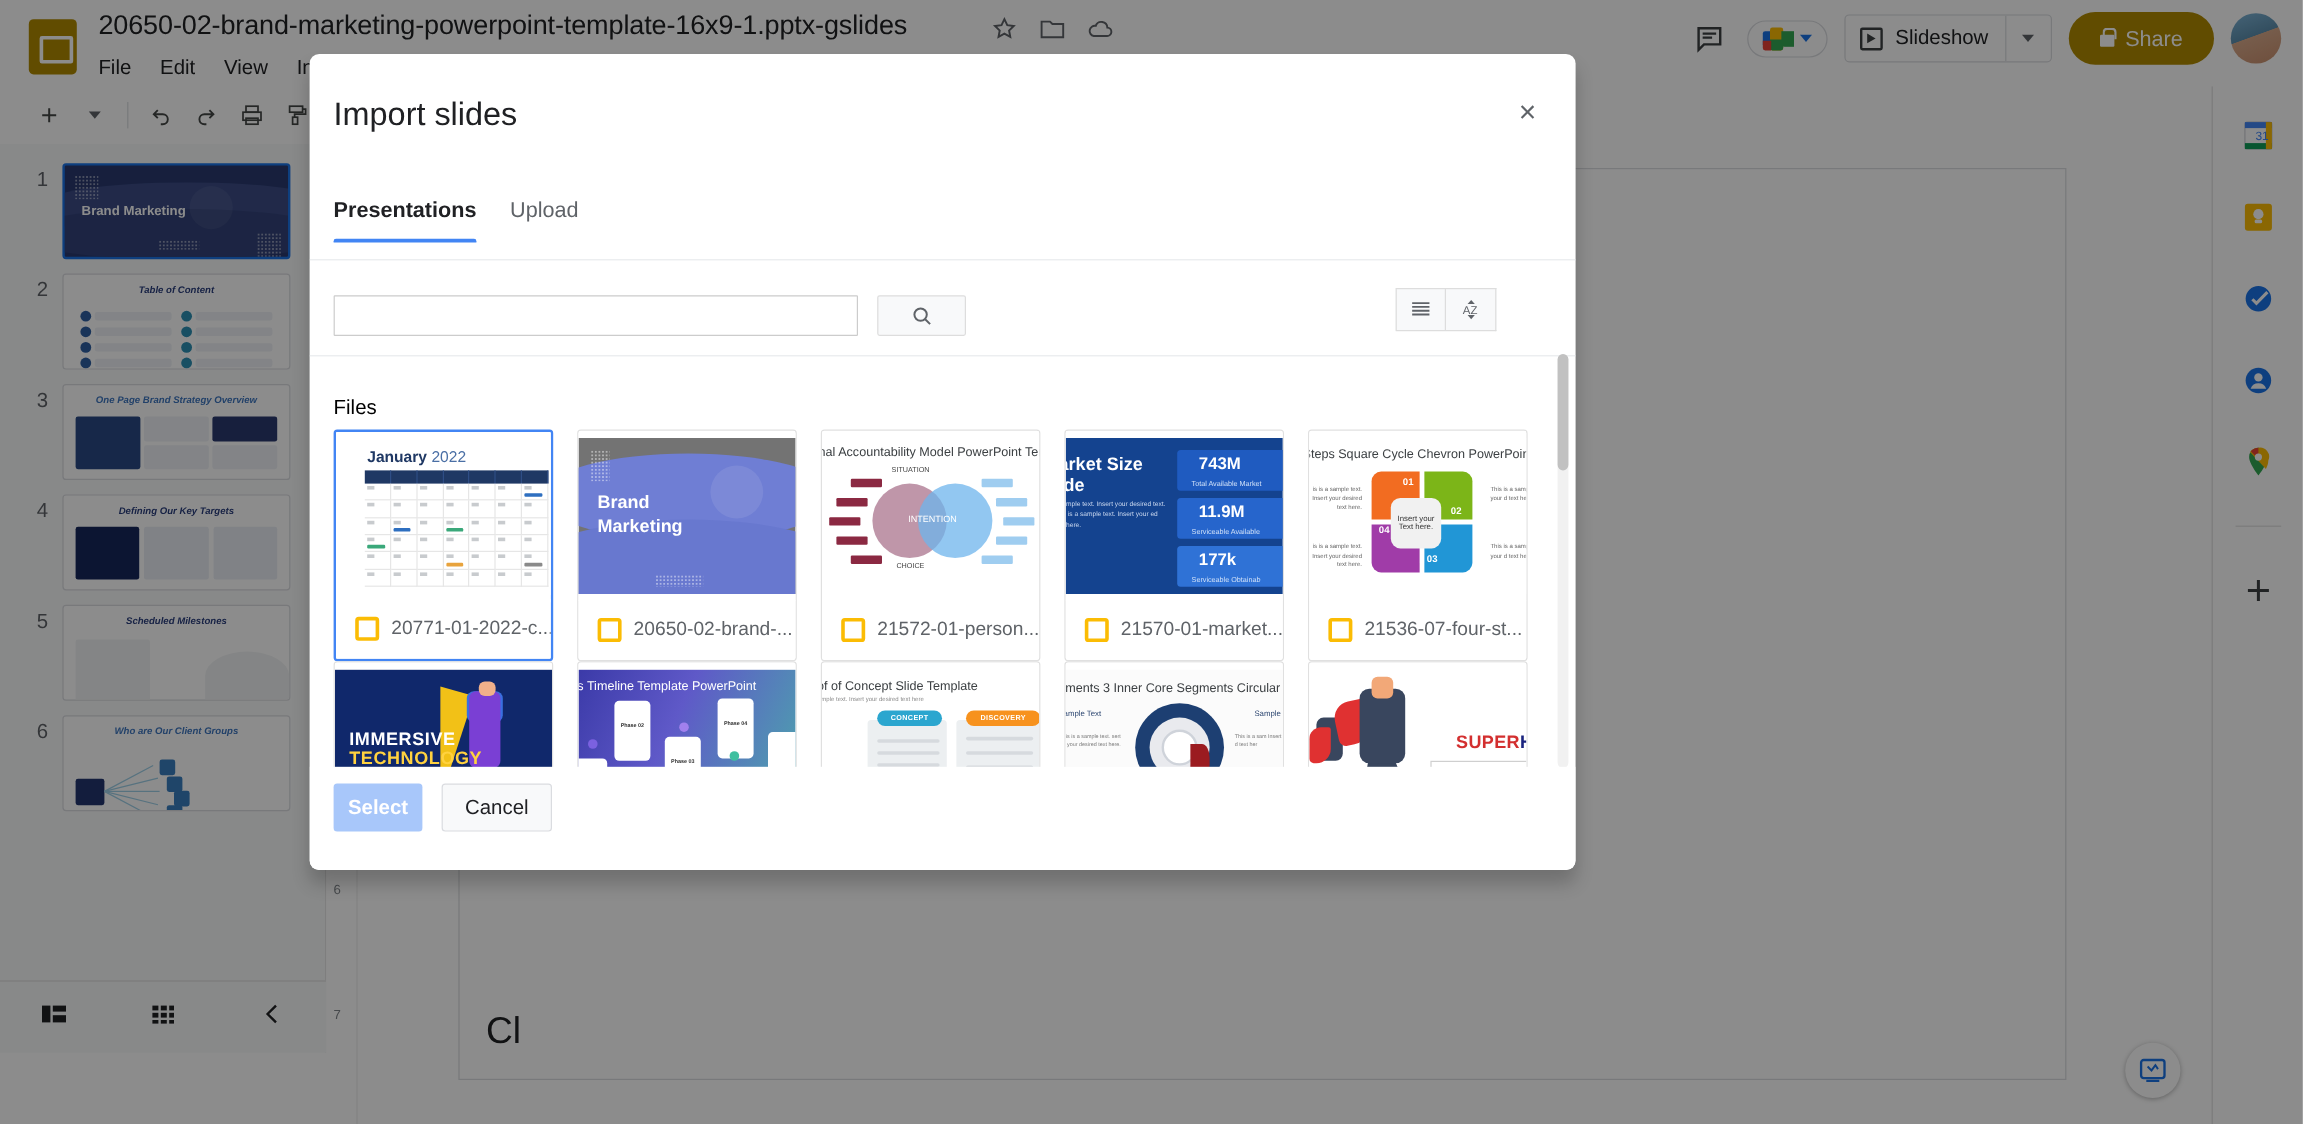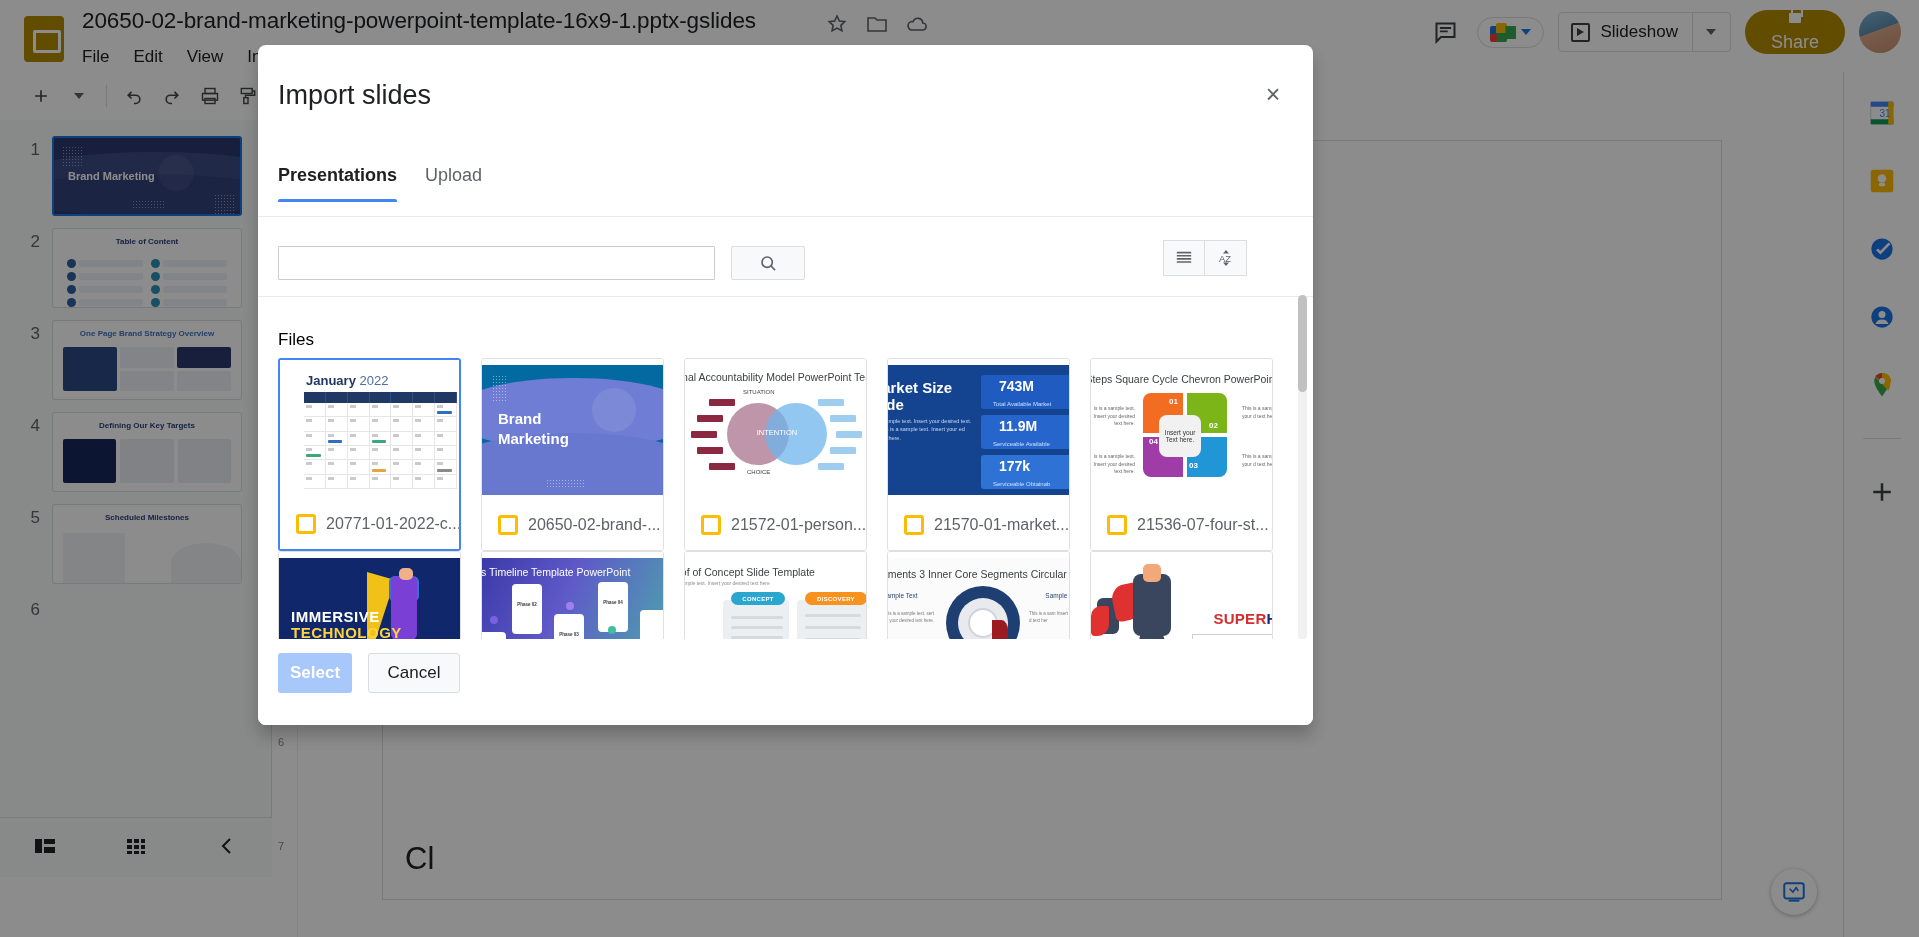--- a/index.html
+++ b/index.html
@@ -49,21 +49,21 @@
   .caret.dark { border-top-color:#5f6368; }
   .slideshow-btn {
     display:flex; align-items:center; border:1px solid #dadce0; border-radius:4px; height:40px; overflow:hidden; cursor:pointer;
   }
   .slideshow-main { display:flex; align-items:center; gap:10px; padding:0 14px 0 12px; height:100%; font-size:17px; color:#202124; }
   .ss-play { width:19px;height:19px;border:2px solid #3c4043;border-radius:2px;position:relative; }
   .ss-play::after{content:"";position:absolute;left:4px;top:3px;border-left:7px solid #3c4043;border-top:4.5px solid transparent;border-bottom:4.5px solid transparent;}
   .slideshow-caret { width:38px; height:100%; display:flex;align-items:center;justify-content:center; border-left:1px solid #dadce0; }
   .share-btn {
     display:flex;align-items:center;gap:9px; background:#b18b00; color:#fff;
-    border-radius:22px; height:44px; padding:0 26px; font-size:18px; cursor:pointer;flex-direction:column;
+    border-radius:22px; height:44px; padding:0 26px; font-size:18px; cursor:pointer;
   }
   .lock { width:12px;height:10px;background:#fff;border-radius:1px;position:relative;margin-top:3px; }
   .lock::before{content:"";position:absolute;left:2px;top:-6px;width:8px;height:8px;border:2px solid #fff;border-bottom:none;border-radius:4px 4px 0 0;}
   .avatar {
     width:42px;height:42px;border-radius:50%;cursor:pointer;
     background:linear-gradient(160deg,#7fb6d9 0%,#5d8fae 45%,#d8a98a 46%,#c98f6e 100%);
   }
   .avatar::after{content:"";position:absolute;}
 
   
@@ -74,21 +74,21 @@
 
   
   .filmstrip { position:absolute; left:0; top:120px; width:272px; bottom:60px; background:#f8f9fa; border-right:1px solid #e0e0e0; padding-top:10px; }
   .slide-row { display:flex; align-items:flex-start; padding:6px 12px 6px 0; }
   .slide-num { width:52px; text-align:right; padding-right:12px; font-size:17px; color:#5f6368; padding-top:4px; }
   .slide-thumb {
     width:190px; height:80px; background:#fff; border:1px solid #dadce0; border-radius:3px;
     position:relative; overflow:hidden; cursor:pointer; font-size:6px;
   }
   .slide-thumb.sel { border:2px solid #1a73e8; }
-  .th-title { position:absolute; left:0; right:0; top:8px; text-align:center; color:#22346e; font-size:8px; font-weight:bold; }
+  .th-title { position:absolute; left:0; right:0; top:8px; text-align:center; color:#22346e; font-size:8px; font-weight:bold;font-style:italic; }
   .th-t1 { color:#2b3f7e; }
   .th-t2 { color:#3f77c0; }
 
   .bm-thumb { background:#2b3a70; }
   .bm-thumb .wave1{position:absolute;left:-10%;top:18%;width:130%;height:60%;background:#3c4c86;border-radius:50%/40%;}
   .bm-thumb .wave2{position:absolute;left:-20%;top:48%;width:140%;height:55%;background:#34437a;border-radius:50%/45%;}
   .bm-thumb .circ{position:absolute;left:56%;top:22%;width:36px;height:36px;border-radius:50%;background:rgba(255,255,255,.06);}
   .bm-thumb .txt{position:absolute;left:14px;top:32px;color:#fff;font-size:11px;font-weight:bold;line-height:1.25;}
   .dots { position:absolute; width:20px;height:20px;
      background-image:radial-gradient(rgba(255,255,255,.45) 0.6px, transparent 0.7px);
@@ -211,21 +211,21 @@
   .t-cal { background:#fff;margin-left:18px; }
   .t-cal .hd { position:absolute; left:8px; top:7px; font-size:13px; font-weight:bold; color:#1f3864; }
   .t-cal .hd em { color:#4a6fa5; font-style:normal; font-weight:normal; }
   .t-cal .hdr { position:absolute; left:6px; right:6px; top:26px; height:11px; background:#1f3864; display:flex; }
   .t-cal .hdr i { flex:1; border-right:1px solid #2e4d85; }
   .t-cal .body { position:absolute; left:6px; right:6px; top:37px; bottom:7px; display:grid; grid-template-columns:repeat(7,1fr); grid-template-rows:repeat(6,1fr); }
   .t-cal .body i { border-right:1px solid #e6e6e6; border-bottom:1px solid #e6e6e6; position:relative; }
   .t-cal .body i::before { content:""; position:absolute; left:2px; top:2px; width:6px; height:3px; background:#9aa0a6; opacity:.55; }
   .t-cal .ev { position:absolute; left:2px; bottom:2px; width:70%; height:3px; border-radius:1px; }
 
-  .t-brand { background:#0369a1; }
+  .t-brand { background:#737373; }
   .t-brand .b1{position:absolute;left:-15%;top:10%;width:130%;height:55%;background:#6f7ed4;border-radius:50%/45%;}
   .t-brand .b2{position:absolute;left:-20%;top:52%;width:140%;height:60%;background:#6878cf;border-radius:50%/45%;}
   .t-brand .cr{position:absolute;left:60%;top:18%;width:44px;height:44px;border-radius:50%;background:rgba(255,255,255,.09);}
   .t-brand .tx{position:absolute;left:16px;top:44px;color:#fff;font-size:15px;font-weight:bold;line-height:1.3;}
 
   .t-venn { background:#fff; }
   .t-venn .ti { position:absolute; left:-14px; top:6px; font-size:10.5px; color:#3c4043; white-space:nowrap; }
   .t-venn .c1{position:absolute;left:42px;top:38px;width:62px;height:62px;border-radius:50%;background:rgba(139,64,98,.55);}
   .t-venn .c2{position:absolute;left:80px;top:38px;width:62px;height:62px;border-radius:50%;background:rgba(109,180,236,.75);}
   .t-venn .lab{position:absolute;left:70px;top:63px;width:44px;text-align:center;font-size:7.5px;font-weight:normal;color:#fff;}
@@ -501,20 +501,34 @@
       <div class="slide-num">5</div>
       <div class="slide-thumb ms-thumb">
         <div class="th-title th-t1">Scheduled Milestones</div>
         <div class="ms-box"></div>
           <div class="ms-hill"></div>
       </div>
     </div>
 
     <div class="slide-row">
       <div class="slide-num">6</div>
+      <div class="slide-thumb">
+        <div class="th-title th-t2">Who are Our Client Groups</div>
+        <div class="cg-node"></div>
+        <div class="cg-ray" style="transform:rotate(-28deg);"></div>
+        <div class="cg-ray" style="transform:rotate(-14deg);"></div>
+        <div class="cg-ray"></div>
+        <div class="cg-ray" style="transform:rotate(14deg);"></div>
+        <div class="cg-ray" style="transform:rotate(28deg);"></div>
+        <div class="cg-ic" style="left:80px;top:36px;"></div>
+        <div class="cg-ic" style="left:86px;top:50px;"></div>
+        <div class="cg-ic" style="left:92px;top:62px;"></div>
+        <div class="cg-ic" style="left:86px;top:74px;"></div>
+        <div class="cg-ic" style="left:78px;top:86px;"></div>
+      </div>
     </div>
 
     <div class="film-bottom">
       <div class="fb-ic">
         <svg width="24" height="24" viewBox="0 0 24 24">
             <rect x="2" y="5" width="7" height="14" fill="#202124"></rect>
             <rect x="11" y="5" width="11" height="5" fill="#202124"></rect>
             <rect x="11" y="13" width="11" height="6" fill="#202124"></rect>
           </svg>
       </div>

